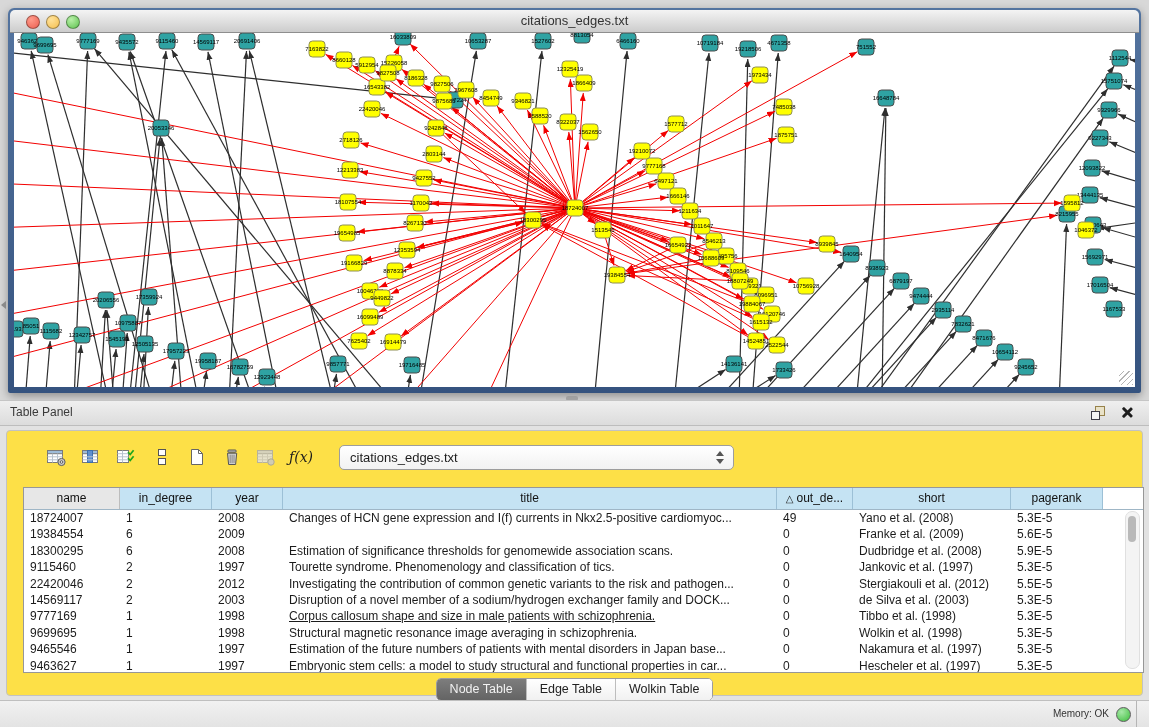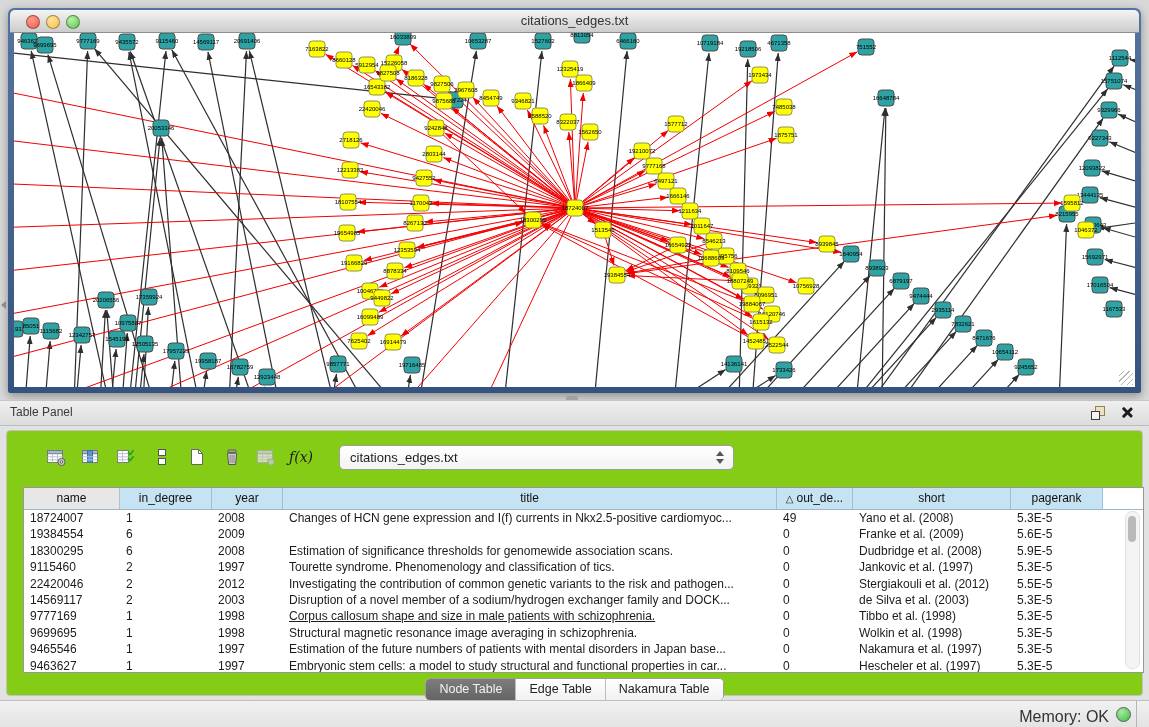--- a/index.html
+++ b/index.html
@@ -29,21 +29,21 @@
   .tpanel{position:absolute;left:0;top:400px;width:1149px;height:300px;background:#e2e2e2;}
   .phead{position:absolute;left:0;right:0;top:0;height:24px;background:linear-gradient(#efefef,#dcdcdc);
     border-top:1px solid #c5c5c5;border-bottom:1px solid #bdbdbd;}
   .ptitle{position:absolute;left:10px;top:4px;font-size:12px;color:#3a3a3a;}
   .float-ic{position:absolute;right:44px;top:5px;width:14px;height:14px;}
   .float-ic .sq1{position:absolute;right:0;top:0;width:8px;height:8px;border:1.5px solid #97824a;background:#e9e2c8;}
   .float-ic .sq2{position:absolute;left:0;bottom:0;width:7px;height:7px;border:1.5px solid #3c3c46;background:#f4f4f4;}
   .close-ic{position:absolute;right:16px;top:5px;width:13px;height:13px;}
   .close-ic::before,.close-ic::after{content:"";position:absolute;left:6px;top:0;width:2.6px;height:13px;background:#1d1d1d;border-radius:1px;}
   .close-ic::before{transform:rotate(45deg);} .close-ic::after{transform:rotate(-45deg);}
-  .inner{position:absolute;left:6px;right:6px;top:30px;bottom:4px;background:#84cc16;
+  .inner{position:absolute;left:6px;right:6px;top:30px;bottom:4px;background:#fde047;
     border:1px solid #c2c2c2;border-radius:4px;}
   
   .tbar{position:absolute;left:36px;top:12px;height:28px;display:flex;align-items:center;gap:9px;}
   .tbtn{width:26px;height:24px;display:flex;align-items:center;justify-content:center;cursor:default;}
   .tbtn svg{display:block;}
   .combo{margin-left:16px;width:393px;height:23px;background:linear-gradient(#ffffff,#f2f2f2);
     border:1px solid #9d9d9d;border-radius:5px;position:relative;display:flex;align-items:center;}
   .combo .val{font-size:13px;color:#1d1d1d;padding-left:10px;}
   .combo .arrows{position:absolute;right:9px;top:4px;width:9px;height:15px;}
   .combo .arrows i{position:absolute;left:1px;width:0;height:0;border-left:4px solid transparent;border-right:4px solid transparent;}
@@ -67,21 +67,21 @@
   .tabbar{position:absolute;left:0;right:0;top:247px;height:24px;display:flex;justify-content:center;}
   .segment{display:flex;border:1px solid #9c9c9c;border-radius:5px;overflow:hidden;height:21px;
     background:#fdfdfd;box-shadow:0 1px 0 rgba(255,255,255,.7);}
   .seg{padding:0 13px;font-size:12.5px;line-height:21px;color:#222;background:linear-gradient(#ffffff,#f1f1f1);
     border-left:1px solid #bdbdbd;cursor:default;}
   .seg:first-child{border-left:none;}
   .seg.sel{background:linear-gradient(#7d7d7d,#646464);color:#f2f2f2;}
   
   .statusbar{position:absolute;left:0;right:0;top:700px;height:27px;
     background:linear-gradient(#f1f1f1,#e3e3e3);border-top:1px solid #bfbfbf;}
-  .mem{position:absolute;right:40px;top:7px;font-size:16px;color:#333;}
+  .mem{position:absolute;right:40px;top:7px;font-size:10px;color:#333;}
   .memdot{position:absolute;right:18px;top:6px;width:13px;height:13px;border-radius:50%;
     border:1px solid #5c5c5c;}
   .sb-divider{position:absolute;right:12px;top:0;bottom:0;width:1px;background:#b5b5b5;}
 </style>
 </head>
 <body>
 
 <div class="screen">
 
   <div class="gwin">
@@ -689,21 +689,21 @@
             </div>
           </div>
         <div class="vscroll">
           <div class="vthumb"></div>
         </div>
       </div>
       <div class="tabbar">
         <div class="segment" id="tabs">
             <div class="seg sel">Node Table</div>
             <div class="seg">Edge Table</div>
-            <div class="seg">Nakamura Table</div>
+            <div class="seg">Wolkin Table</div>
           </div>
       </div>
     </div>
   </div>
 
   <div class="statusbar">
     <span class="mem">Memory: OK</span>
     <span class="memdot" id="memdot" style="background: radial-gradient(circle at 35% 30%, rgb(167, 232, 167), rgb(61, 190, 61));"></span>
     <span class="sb-divider"></span>
   </div>

